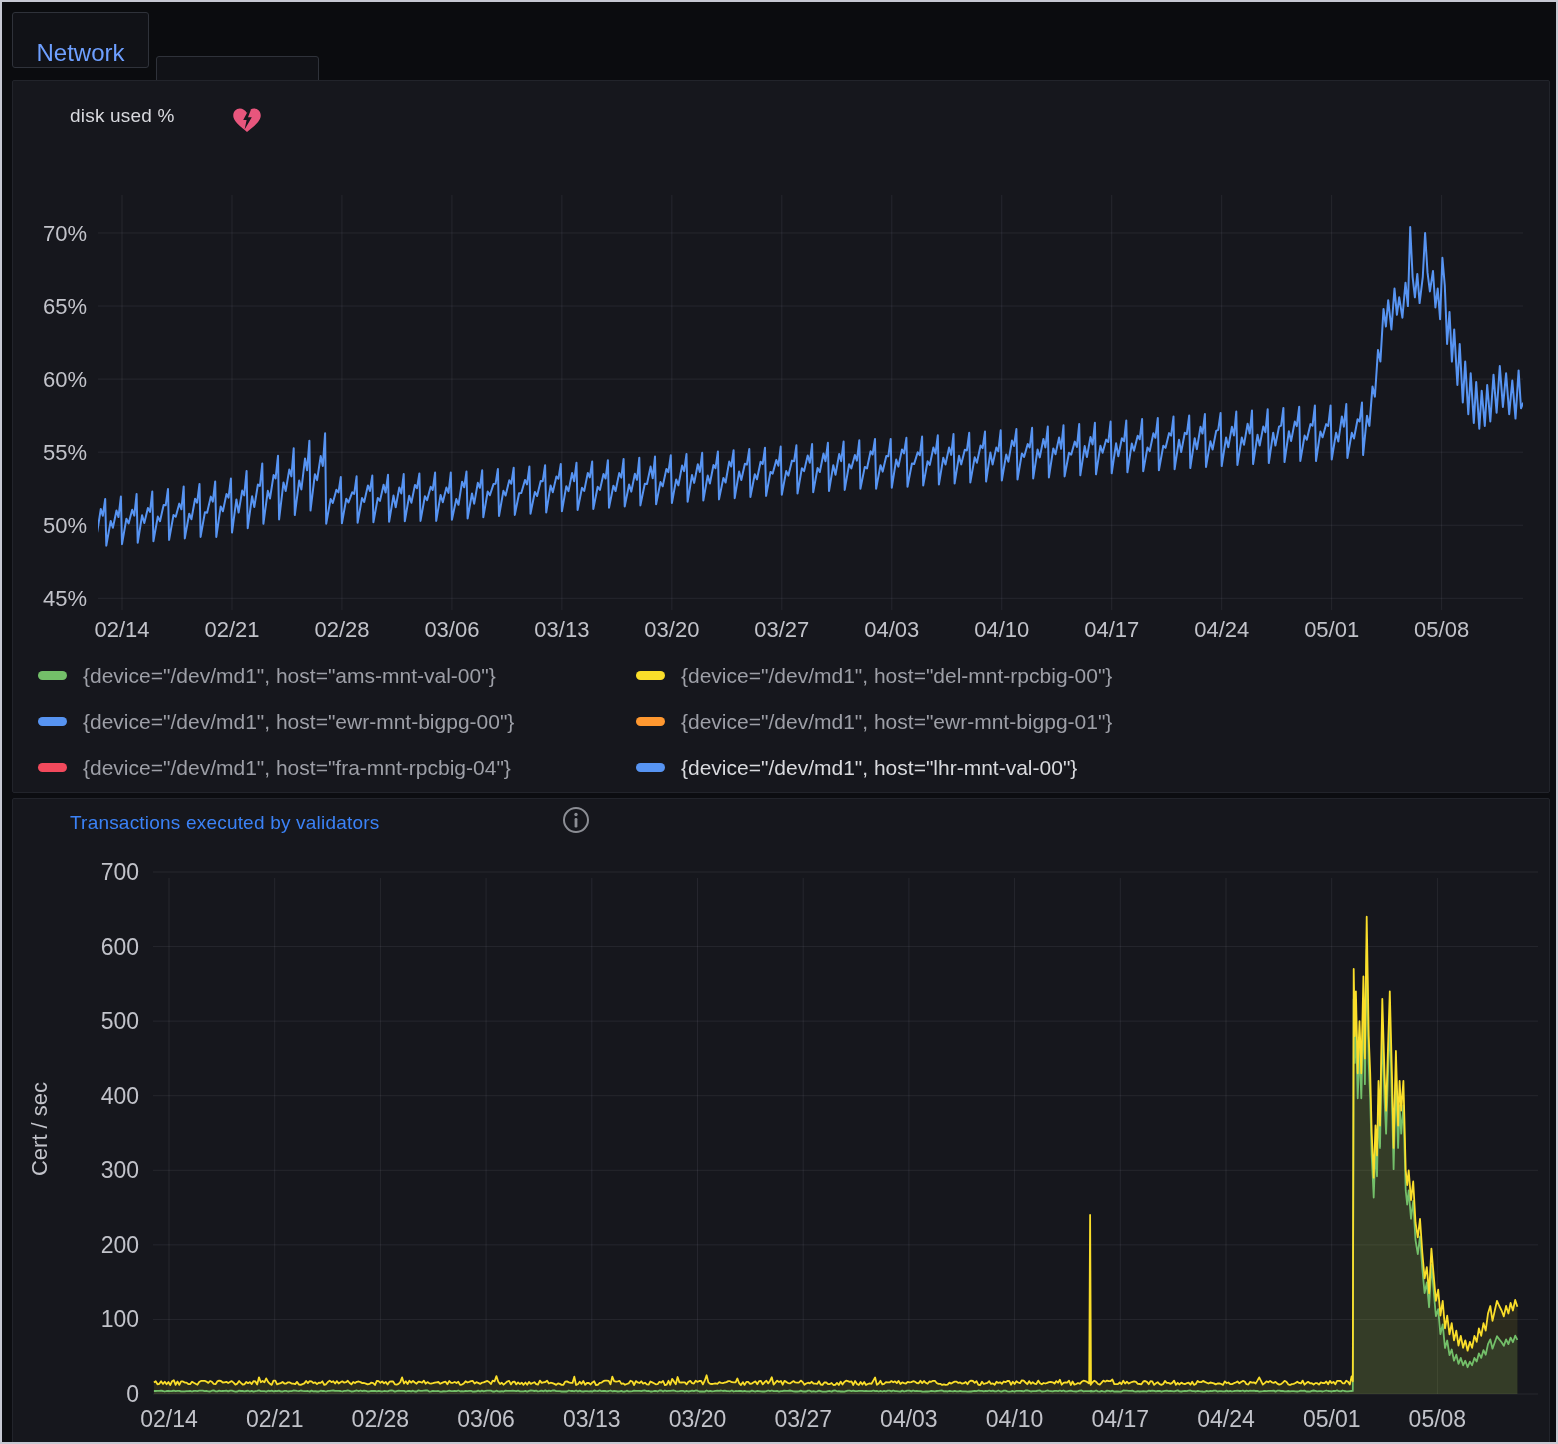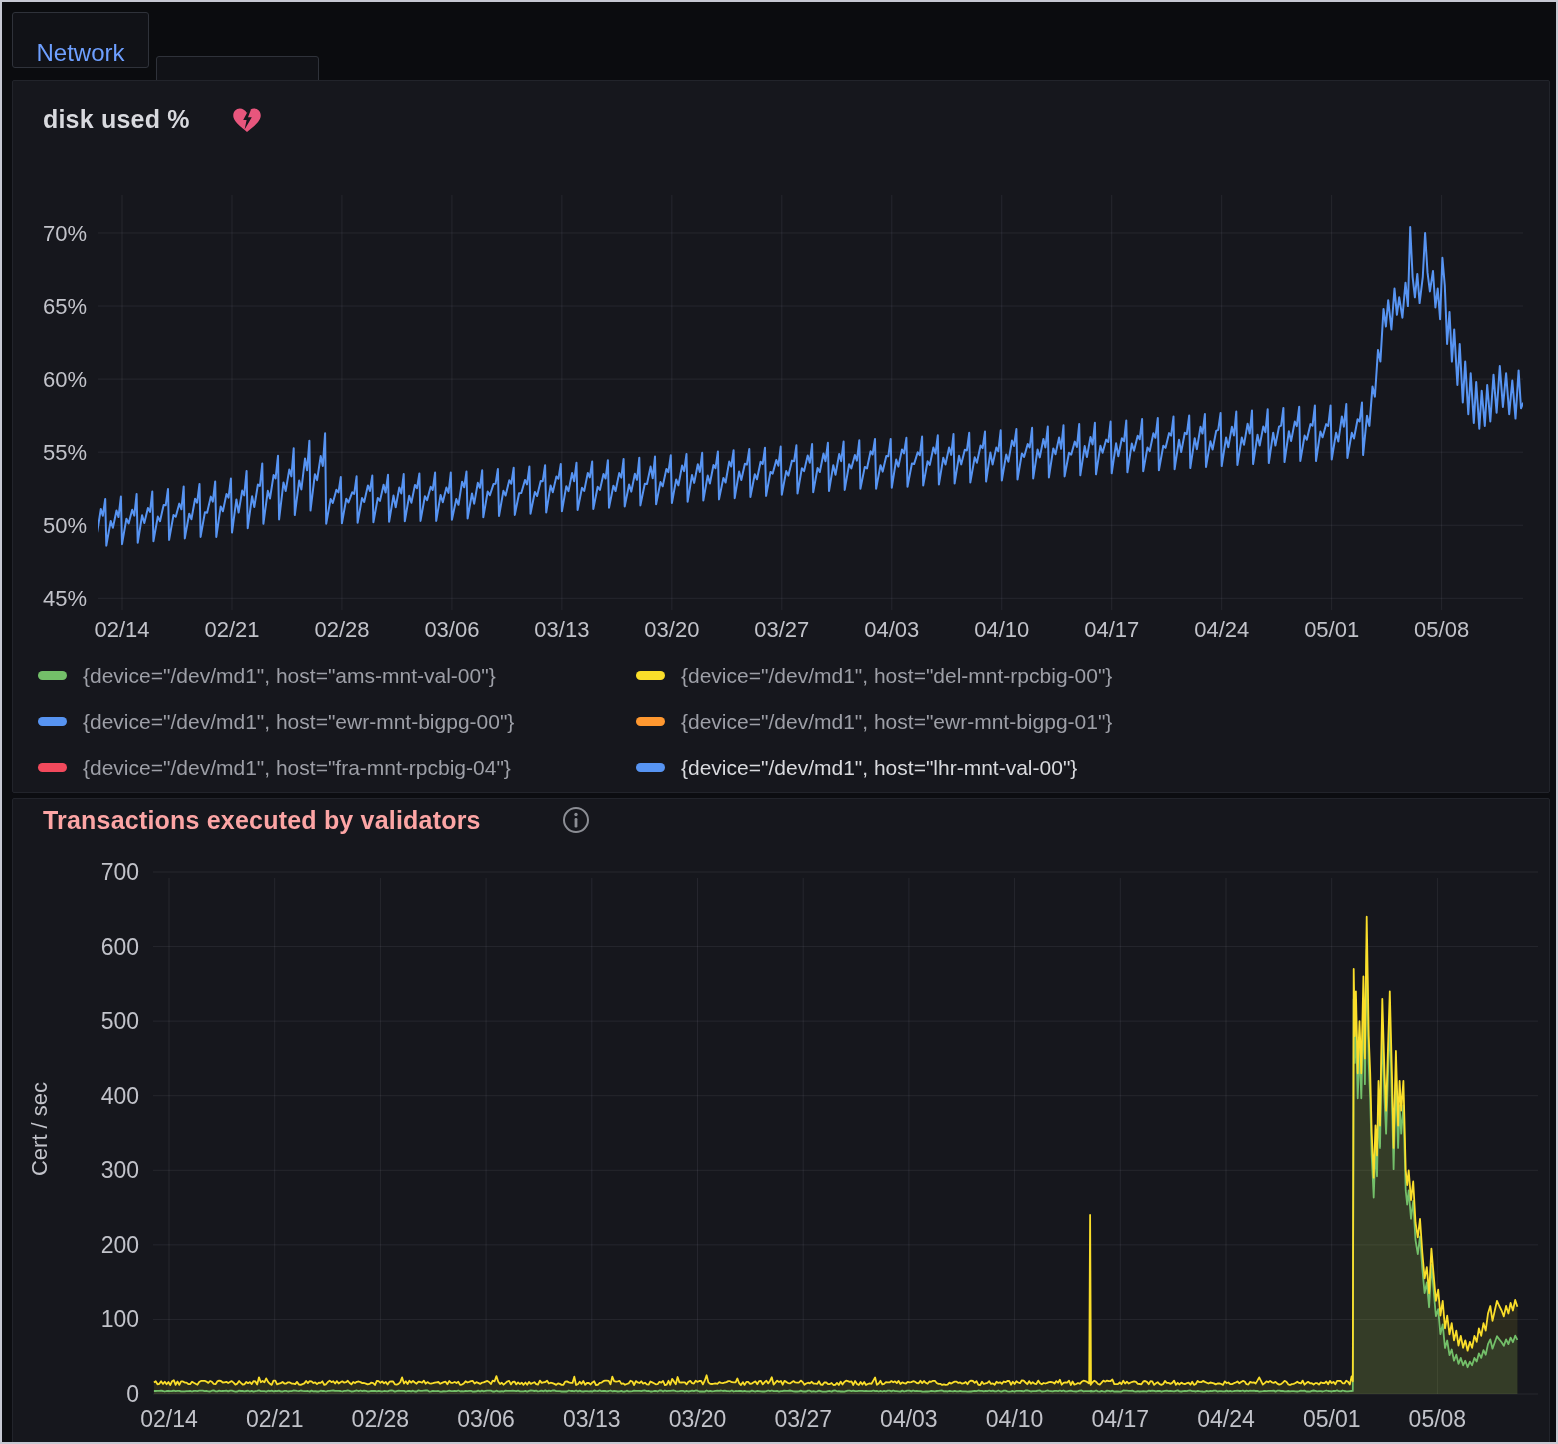--- a/index.html
+++ b/index.html
@@ -19,24 +19,24 @@
   .var-value { left:154px; padding:0 20px; gap:14px;margin-top:44px; }
   .var-value span { color:#d5d6db; font-size:25px; font-weight:500; }
   
   .panel {
     position:absolute; left:10px; width:1538px;
     background:#16171d; border:1px solid #22242b; border-radius:2px; overflow:hidden;
   }
   .panel1 { top:78px; height:713px; }
   .panel2 { top:796px; height:648px; }
   .panel-title {
-    position:absolute; font-size:25px; font-weight:700; letter-spacing:.2px;
+    position:absolute; font-size:19px; font-weight:400; letter-spacing:.2px;margin-left:27px;
   }
   .panel1 .panel-title { left:30px; top:24px; color:#d8d9de; }
-  .panel2 .panel-title { left:30px; top:7px; color:#fca5a5; }
+  .panel2 .panel-title { left:30px; top:13px; color:#3b82f6; }
   .heart-icon { position:absolute; left:218px; top:23px; width:32px; height:32px; }
   .info-icon { position:absolute; left:548px; top:6px; width:30px; height:30px; }
   svg.chart { position:absolute; left:0; top:0; }
   
   .legend {
     position:absolute; left:25px; top:577px; right:16px;
     display:grid; grid-template-columns:598px 1fr; row-gap:11px;
   }
   .legend-item { display:flex; align-items:center; height:35px; cursor:pointer; }
   .legend-pill { width:29px; height:9px; border-radius:5px; margin-right:16px; flex:none; }

